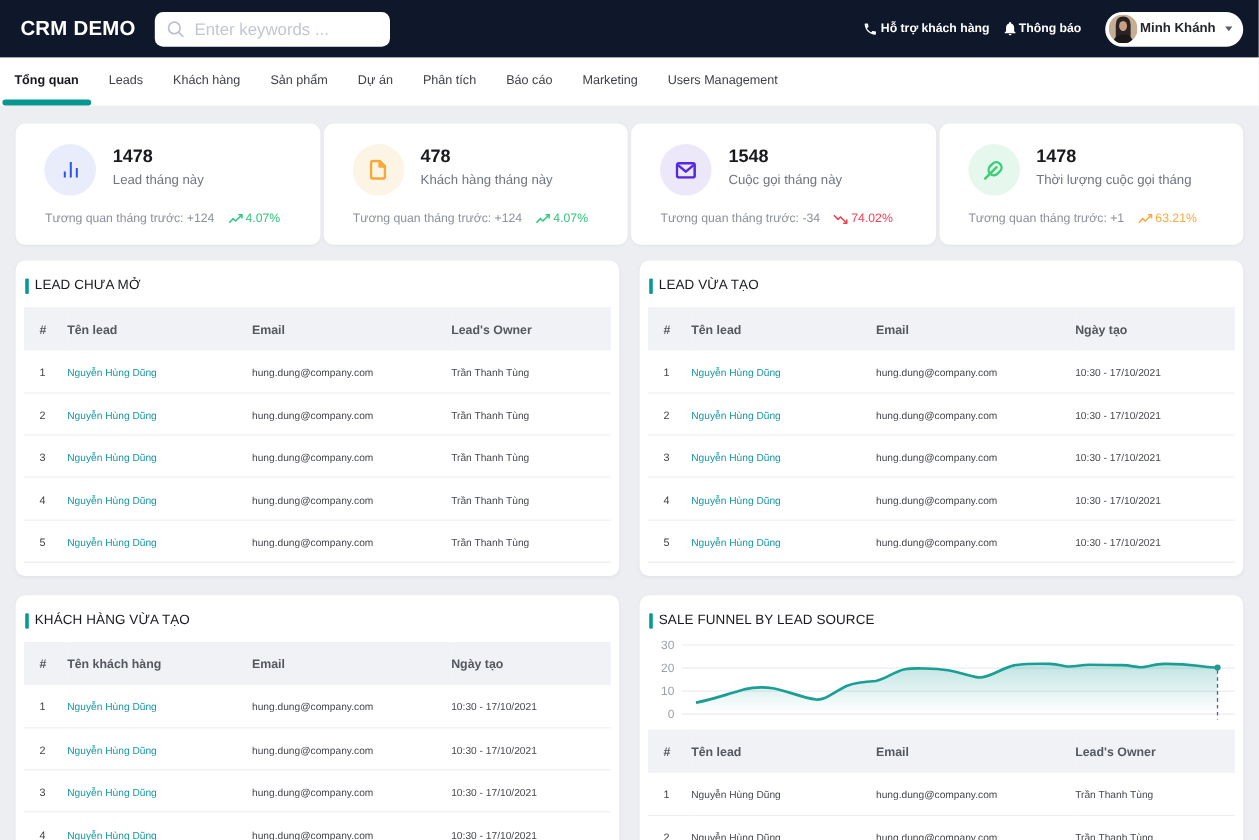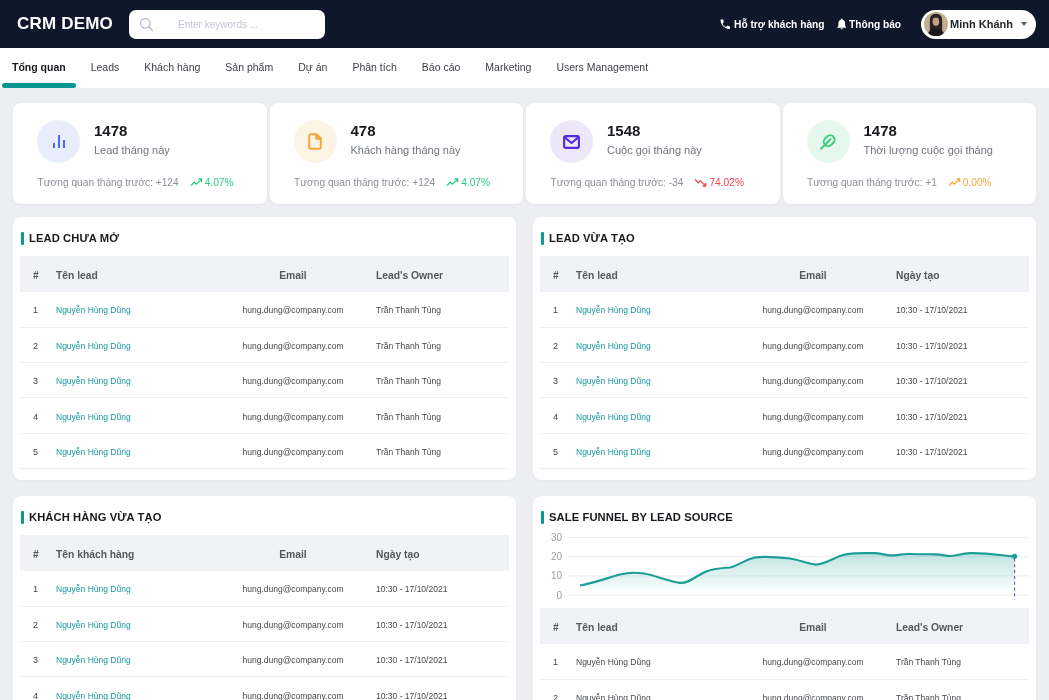--- a/index.html
+++ b/index.html
@@ -3,21 +3,21 @@
 <meta charset="utf-8">
 <style>
 * { margin:0; padding:0; box-sizing:border-box; }
 html,body { width:1049px; height:700px; overflow:hidden; }
 body { font-family:"Liberation Sans", sans-serif; background:#eceef2; }
 
 .top { height:48px; background:#0f172a; display:flex; align-items:center; padding:0 13px; }
 .logo { color:#fff; font-size:17px; font-weight:bold; letter-spacing:.2px; margin-left:4px; white-space:nowrap; }
 .search { width:196px; height:29px; background:#fff; border-radius:7px; display:flex; align-items:center; padding:0 10px; margin-left:16px; }
 .search svg { flex:none; }
-.search .ph { color:#c2c6d1; font-size:10px; margin-left:24px; }
+.search .ph { color:#c2c6d1; font-size:14px; margin-left:8px; }
 .topright { margin-left:auto; display:flex; align-items:center; }
 .hitem { color:#fff; font-size:10.2px; font-weight:bold; display:flex; align-items:center; gap:4px; }
 .hitem + .hitem { margin-left:7px; }
 .userpill { margin-left:20px; background:#fff; border-radius:15px; height:29px; display:flex; align-items:center; padding:0 9px 0 3px; }
 .avatar { width:24px; height:24px; border-radius:50%; overflow:hidden; flex:none; }
 .uname { font-size:11px; font-weight:bold; color:#23262b; margin:0 8px 0 2px; }
 .caret { width:0; height:0; border-left:3.5px solid transparent; border-right:3.5px solid transparent; border-top:4.5px solid #5a5e66; }
 
 nav { height:40px; background:#fff; display:flex; align-items:center; padding:0 2px; }
 nav .tab { font-size:10.5px; color:#3c3f45; padding:0 10px; margin-right:5px; height:40px; line-height:38px; position:relative; }
@@ -32,28 +32,28 @@
 .clabel { position:absolute; left:81px; top:41px; font-size:11px; color:#70757e; }
 .trend { position:absolute; left:24.5px; top:73.5px; font-size:10.2px; color:#8b9099; display:flex; align-items:center; gap:4px; white-space:nowrap; }
 .trend .pct { margin-left:-2px; }
 .g { color:#2fc87e; } .r { color:#ef4352; } .o { color:#f6a93c; }
 
 .panels { display:grid; grid-template-columns:1fr 1fr; gap:16px 17px; }
 .panel { background:#fff; border-radius:8px; padding:14px 7px 11px; box-shadow:0 1px 3px rgba(20,30,60,.04); min-width:0; }
 .p263 { height:263px; }
 .ptitle { display:flex; align-items:center; margin:0 0 11px 1px; height:14px; }
 .ptitle .bar { width:3px; height:13px; background:#0a9a92; margin-right:5px; border-radius:1px; }
-.ptitle .txt { font-size:11.2px; font-weight:bold; color:#17191c; letter-spacing:.1px; }
+.ptitle .txt { font-size:11.2px; font-weight:normal; color:#17191c; letter-spacing:.1px; }
 table { width:100%; border-collapse:collapse; table-layout:fixed; }
 thead th { background:#f1f2f5; height:36px; font-size:10.3px; color:#54585f; text-align:left; font-weight:bold; padding-top:3px; }
 tbody td { height:35.3px; font-size:8.5px; color:#45484d; border-bottom:1px solid #f0f0f1; padding-top:2px; }
 tbody tr:last-child td { border-bottom:1px solid #ececee; }
 th.c1,td.c1 { width:36px; padding-left:13px; }
 th.c2,td.c2 { width:154px; }
-th.c3,td.c3 { width:166px;text-align:center; }
+th.c3,td.c3 { width:166px; }
 td.c1 { color:#3f434a; font-size:9px; }
 .tname { color:#1697a1; }
 
 .chartwrap { position:relative; height:81px; margin-top:-8px; }
 .chartwrap svg { display:block; }
 </style>
 </head>
 <body>
 <header class="top">
   <div class="logo">CRM DEMO</div>
@@ -169,21 +169,21 @@
             </g>
           </svg>
       </div>
       <div class="cnum">1478</div>
       <div class="clabel">Thời lượng cuộc gọi tháng</div>
       <div class="trend">Tương quan tháng trước: +1
         <svg style="margin-left:7px" width="13" height="9" viewBox="0 0 13 9">
             <path d="M1 7.6 L4.3 4.2 L6.4 6.2 L11.3 1.4" fill="none" stroke="#f6a93c" stroke-width="1.3"></path>
             <path d="M8.6 1 L11.6 1 L11.6 4" fill="none" stroke="#f6a93c" stroke-width="1.3"></path>
           </svg>
-        <span class="pct o">0.00%</span>
+        <span class="pct o">63.21%</span>
       </div>
     </div>
   </div>
   <div class="panels">
     <div class="panel p263">
       <div class="ptitle">
           <span class="bar"></span>
           <span class="txt">LEAD CHƯA MỞ</span>
         </div>
       <table>

